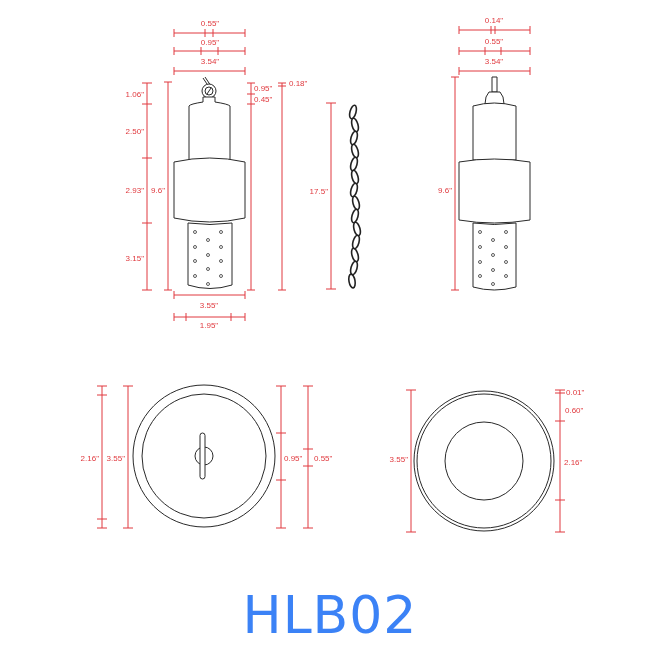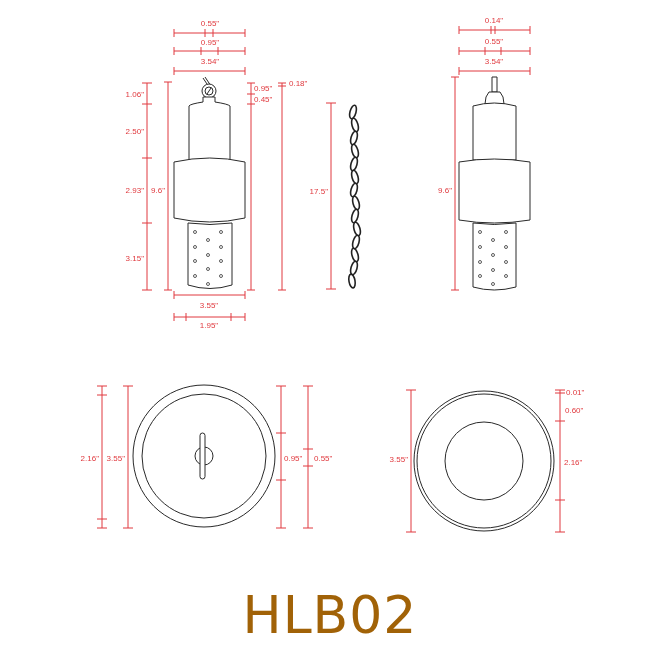--- a/index.html
+++ b/index.html
@@ -5,21 +5,21 @@
     html, body { margin: 0; padding: 0; background: #ffffff; }
     body { width: 660px; height: 660px; position: relative; overflow: hidden; }
     #drawing { position: absolute; left: 0; top: 0; width: 660px; height: 660px; }
     .dim { stroke: #e0393e; stroke-width: 1; fill: none; }
     .dimtext { fill: #e0393e; font-family: "Liberation Sans", sans-serif; font-size: 8px; }
     .part { stroke: #2a2a2a; stroke-width: 1; fill: #ffffff; }
     .partline { stroke: #2a2a2a; stroke-width: 1; fill: none; }
     .hole { stroke: #333; stroke-width: 0.8; fill: #fff; }
     .chain { stroke: #222; stroke-width: 1.6; fill: none; }
     #title { position: absolute; left: 0; width: 660px; top: 585px; text-align: center;
-             font-family: "DejaVu Sans", sans-serif; font-size: 52px; color: #a16207; letter-spacing: 1px; }
+             font-family: "DejaVu Sans", sans-serif; font-size: 52px; color: #3b82f6; letter-spacing: 1px; }
   </style>
 </head>
 <body>
 
 <svg id="drawing" viewBox="0 0 660 660" xmlns="http://www.w3.org/2000/svg">
 
   <g>
 
     <g>
       <line class="dim" x1="174" y1="33" x2="245" y2="33"></line>

